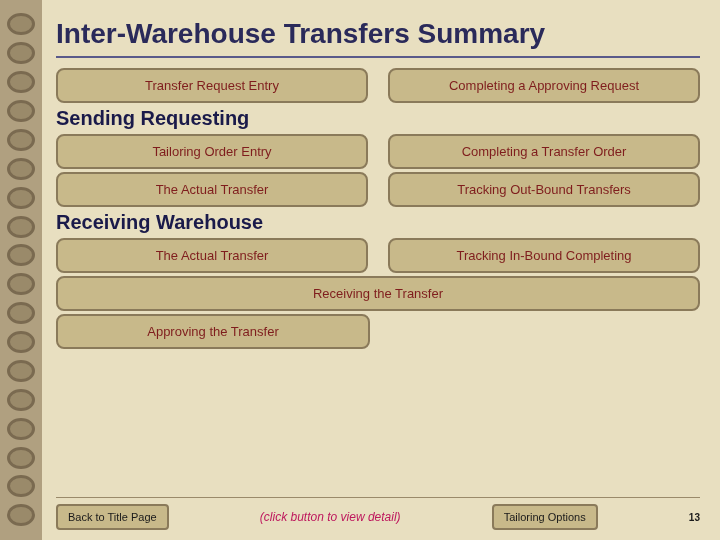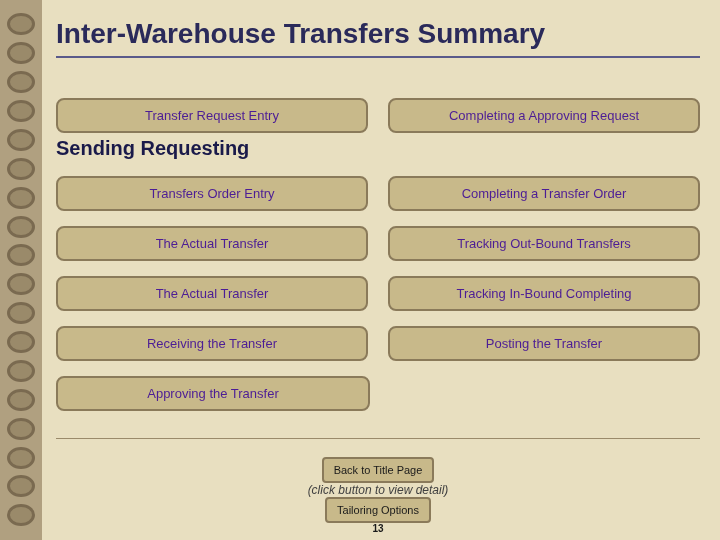--- a/index.html
+++ b/index.html
@@ -41,21 +41,21 @@
       border-radius: 50%;
       background: #9a8a6a;
     }
 
     
     .content {
       flex: 1;
       padding: 18px 20px 10px 14px;
       display: flex;
       flex-direction: column;
-      gap: 24px;
+      gap: 6px;
     }
 
     .page-title {
       font-size: 28px;
       font-weight: bold;
       color: #2a2a5a;
       border-bottom: 2px solid #5a5a8a;
       padding-bottom: 6px;
       margin-bottom: 4px;
     }
@@ -76,51 +76,50 @@
     }
 
     .nav-button {
       flex: 1;
       padding: 8px 10px;
       background: #c8b98a;
       border: 2px solid #8a7a5a;
       border-radius: 8px;
       text-align: center;
       font-size: 13px;
-      color: #4c1d95;
+      color: #7f1d1d;
       cursor: pointer;
       font-family: Arial, sans-serif;
-      margin-top: 12px;
     }
 
     
     .footer {
       display: flex;
-      flex-direction: column;
+      flex-direction: row;
       align-items: center;
       justify-content: space-between;
       margin-top: auto;
-      padding-top: 18px;
+      padding-top: 6px;
       border-top: 1px solid #9a8a6a;
     }
 
     .footer-button {
       padding: 5px 10px;
       background: #c8b98a;
       border: 2px solid #8a7a5a;
       border-radius: 4px;
       font-size: 11px;
       color: #1a1a1a;
       cursor: pointer;
       font-family: Arial, sans-serif;
     }
 
     .footer-center {
       font-size: 12px;
-      color: #404040;
+      color: #be185d;
       font-style: italic;
     }
 
     .page-number {
       font-size: 10px;
       font-weight: bold;
       color: #1a1a1a;
     }
   </style>
 </head>
@@ -153,34 +152,34 @@
 
     <div class="page-title">Inter-Warehouse Transfers Summary</div>
 
     <div id="sections-container">
         <div class="button-row">
           <button class="nav-button">Transfer Request Entry</button>
           <button class="nav-button">Completing a Approving Request</button>
         </div>
         <div class="section-header">Sending Requesting</div>
         <div class="button-row">
-          <button class="nav-button">Transfers Order Entry</button>
+          <button class="nav-button">Tailoring Order Entry</button>
           <button class="nav-button">Completing a Transfer Order</button>
         </div>
         <div class="button-row">
           <button class="nav-button">The Actual Transfer</button>
           <button class="nav-button">Tracking Out-Bound Transfers</button>
         </div>
+        <div class="section-header">Receiving Warehouse</div>
         <div class="button-row">
           <button class="nav-button">The Actual Transfer</button>
           <button class="nav-button">Tracking In-Bound Completing</button>
         </div>
         <div class="button-row">
           <button class="nav-button">Receiving the Transfer</button>
-          <button class="nav-button">Posting the Transfer</button>
         </div>
         <div class="button-row">
           <button class="nav-button">Approving the Transfer</button>
           <button class="nav-button" style="background: transparent; border: none; cursor: default;"></button>
         </div>
       </div>
 
     <div class="footer">
       <button class="footer-button">Back to Title Page</button>
       <span class="footer-center">(click button to view detail)</span>

